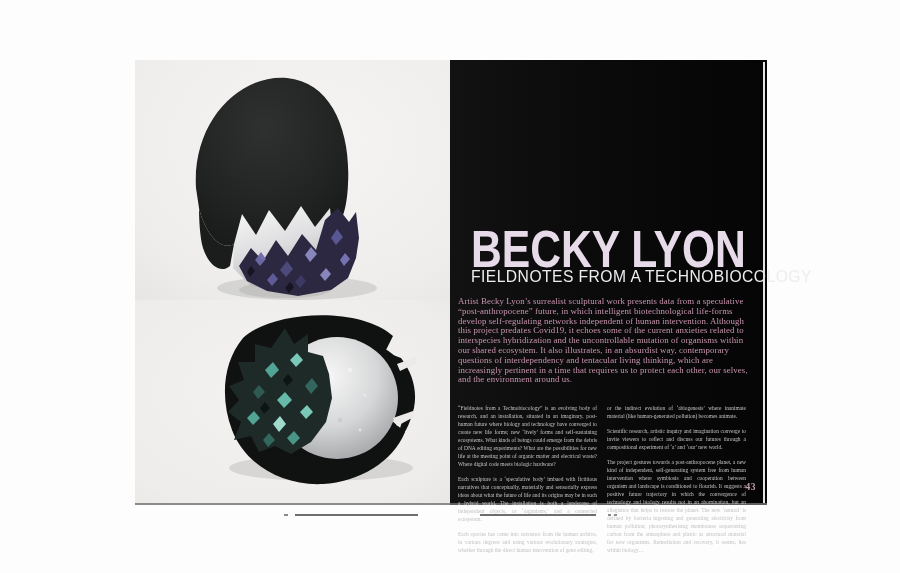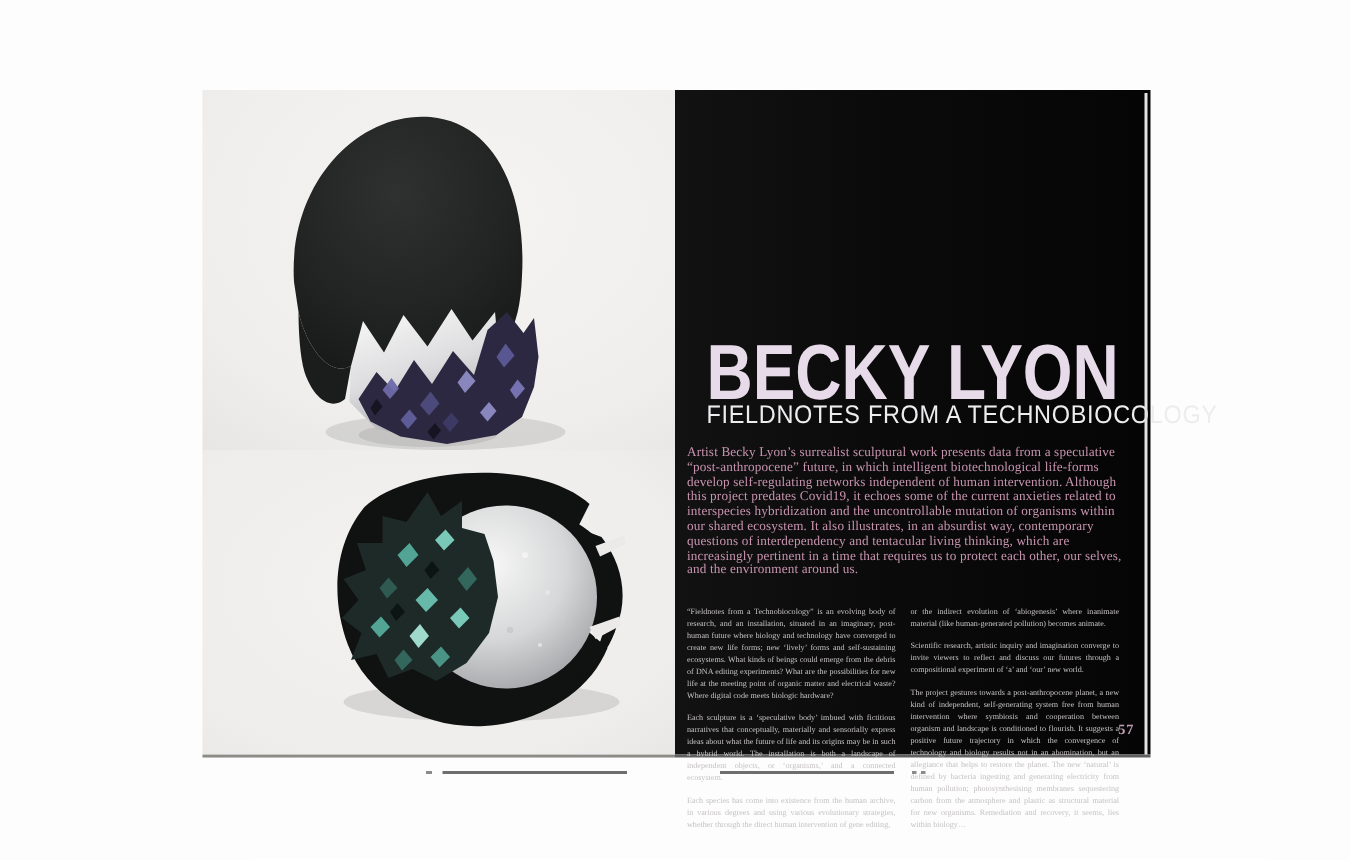--- a/index.html
+++ b/index.html
@@ -191,21 +191,21 @@
           <p>Each sculpture is a ‘speculative body’ imbued with fictitious narratives that conceptually, materially and sensorially express ideas about what the future of life and its origins may be in such a hybrid world. The installation is both a landscape of independent objects, or ‘organisms,’ and a connected ecosystem.</p>
           <p>Each species has come into existence from the human archive, in various degrees and using various evolutionary strategies, whether through the direct human intervention of gene editing,</p>
         </div>
         <div class="col">
           <p>or the indirect evolution of ‘abiogenesis’ where inanimate material (like human-generated pollution) becomes animate.</p>
           <p>Scientific research, artistic inquiry and imagination converge to invite viewers to reflect and discuss our futures through a compositional experiment of ‘a’ and ‘our’ new world.</p>
           <p>The project gestures towards a post-anthropocene planet, a new kind of independent, self-generating system free from human intervention where symbiosis and cooperation between organism and landscape is conditioned to flourish. It suggests a positive future trajectory in which the convergence of technology and biology results not in an abomination, but an allegiance that helps to restore the planet. The new ‘natural’ is defined by bacteria ingesting and generating electricity from human pollution; photosynthesising membranes sequestering carbon from the atmosphere and plastic as structural material for new organisms. Remediation and recovery, it seems, lies within biology…</p>
         </div>
       </div>
 
-      <div class="page-number">57</div>
+      <div class="page-number">43</div>
     </div>
   </div>
 
   <div class="mark dot" style="left:284px; top:514px; width:4px;"></div>
   <div class="mark" style="left:295px; top:514px; width:123px;"></div>
   <div class="mark" style="left:480px; top:514px; width:116px;"></div>
   <div class="mark dot" style="left:608px; top:514px; width:3px;"></div>
   <div class="mark dot" style="left:614px; top:514px; width:3px;"></div>
 </div>
 

